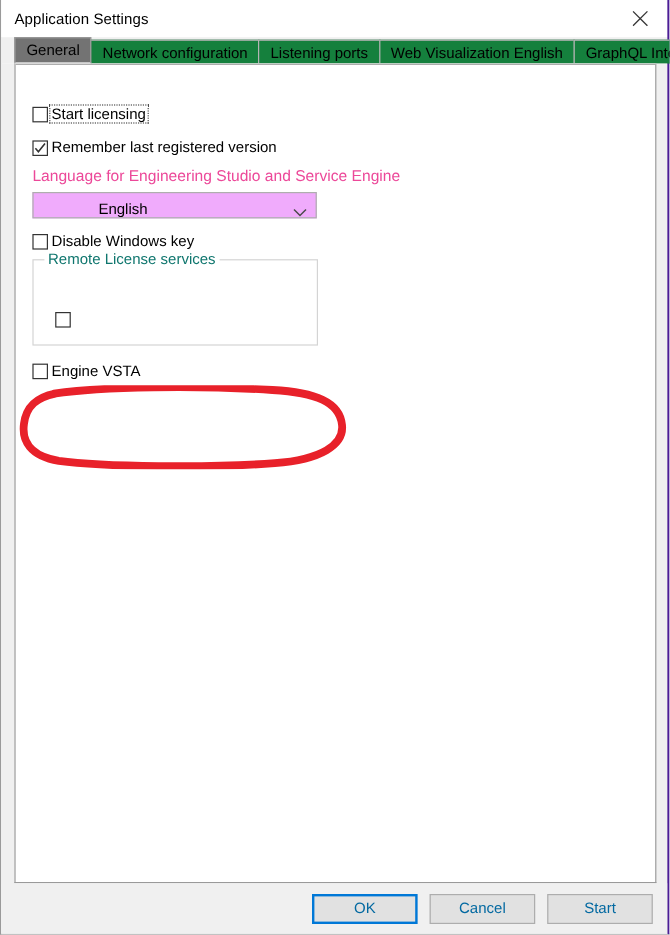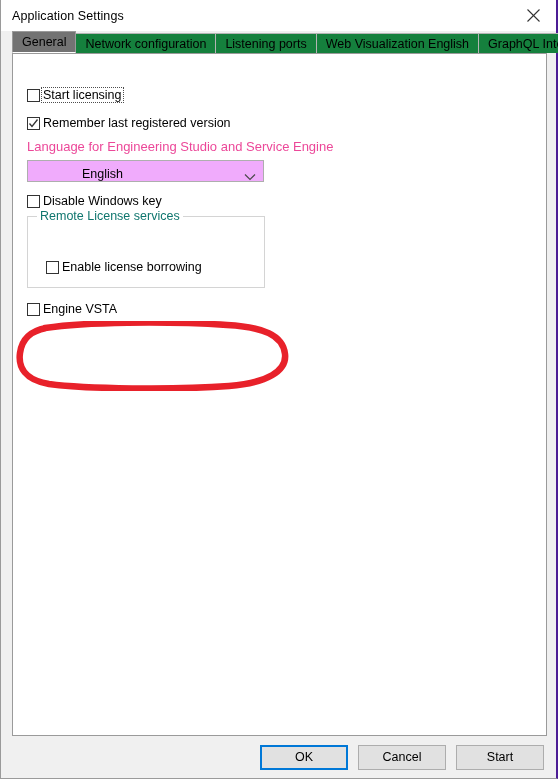--- a/index.html
+++ b/index.html
@@ -239,21 +239,21 @@
     box-sizing: border-box;
   }
   .btn {
     width: 88px;
     height: 25px;
     box-sizing: border-box;
     background: #e1e1e1;
     border: 1px solid #adadad;
     font-family: "Liberation Sans", sans-serif;
     font-size: 12.5px;
-    color: #000000;
+    color: #0369a1;
     display: flex;
     align-items: center;
     justify-content: center;
     margin-left: 10px;
     cursor: default;
   }
   .btn.default {
     border: 2px solid #0078d7;
     background: #e1e1e1;
   }
@@ -329,21 +329,20 @@
         <span class="cbox"></span>
         <span class="cb-label">Disable Windows key</span>
       </div>
 
       <div class="groupbox" style="left:14px; top:163px; width:238px; height:72px;">
         <span class="groupbox-title">Remote License services</span>
 
 
         <div class="cb-row" style="left:18px; top:43px;">
           <span class="cbox"></span>
-          <span class="cb-label">Enable license borrowing</span>
         </div>
       </div>
 
       <div class="cb-row" style="left:14px; top:249px;">
         <span class="cbox"></span>
         <span class="cb-label">Engine VSTA</span>
       </div>
 
       <div class="annotation">
         <svg width="276" height="70" viewBox="0 0 276 70">

